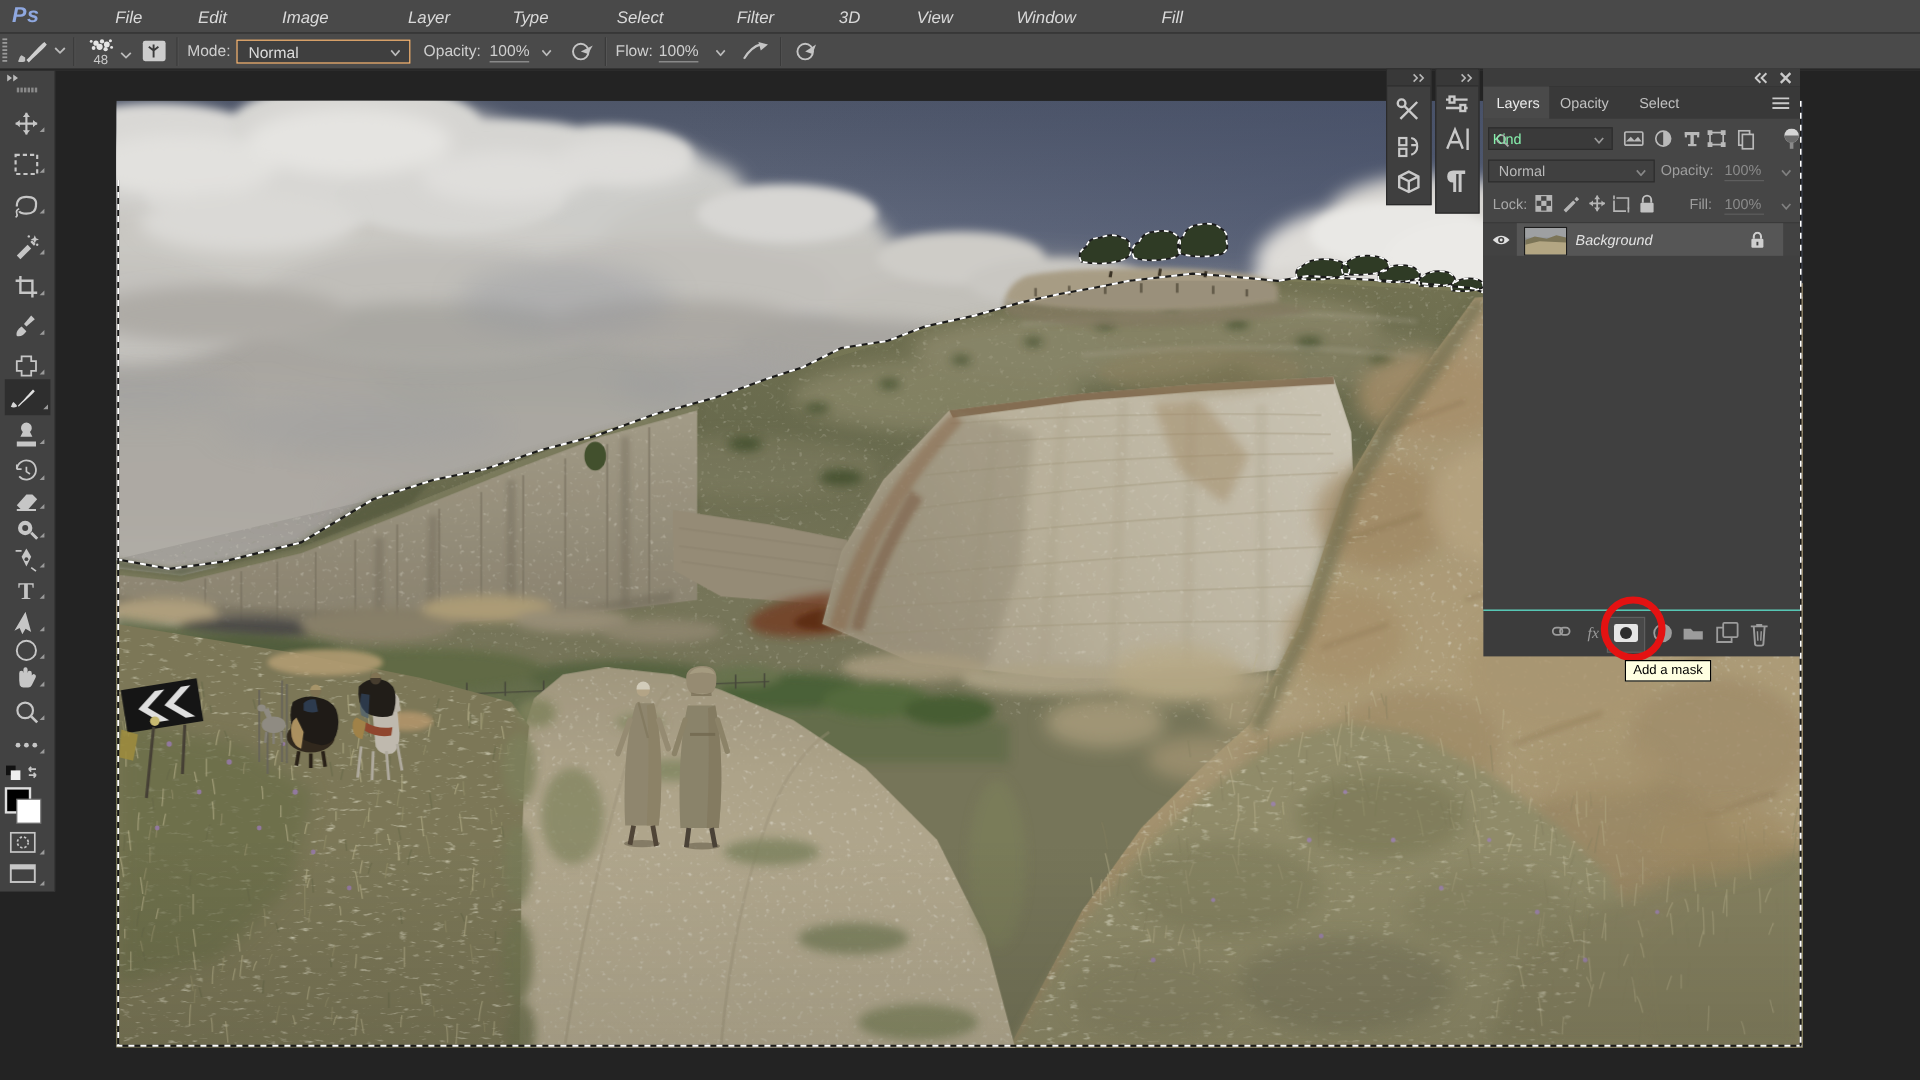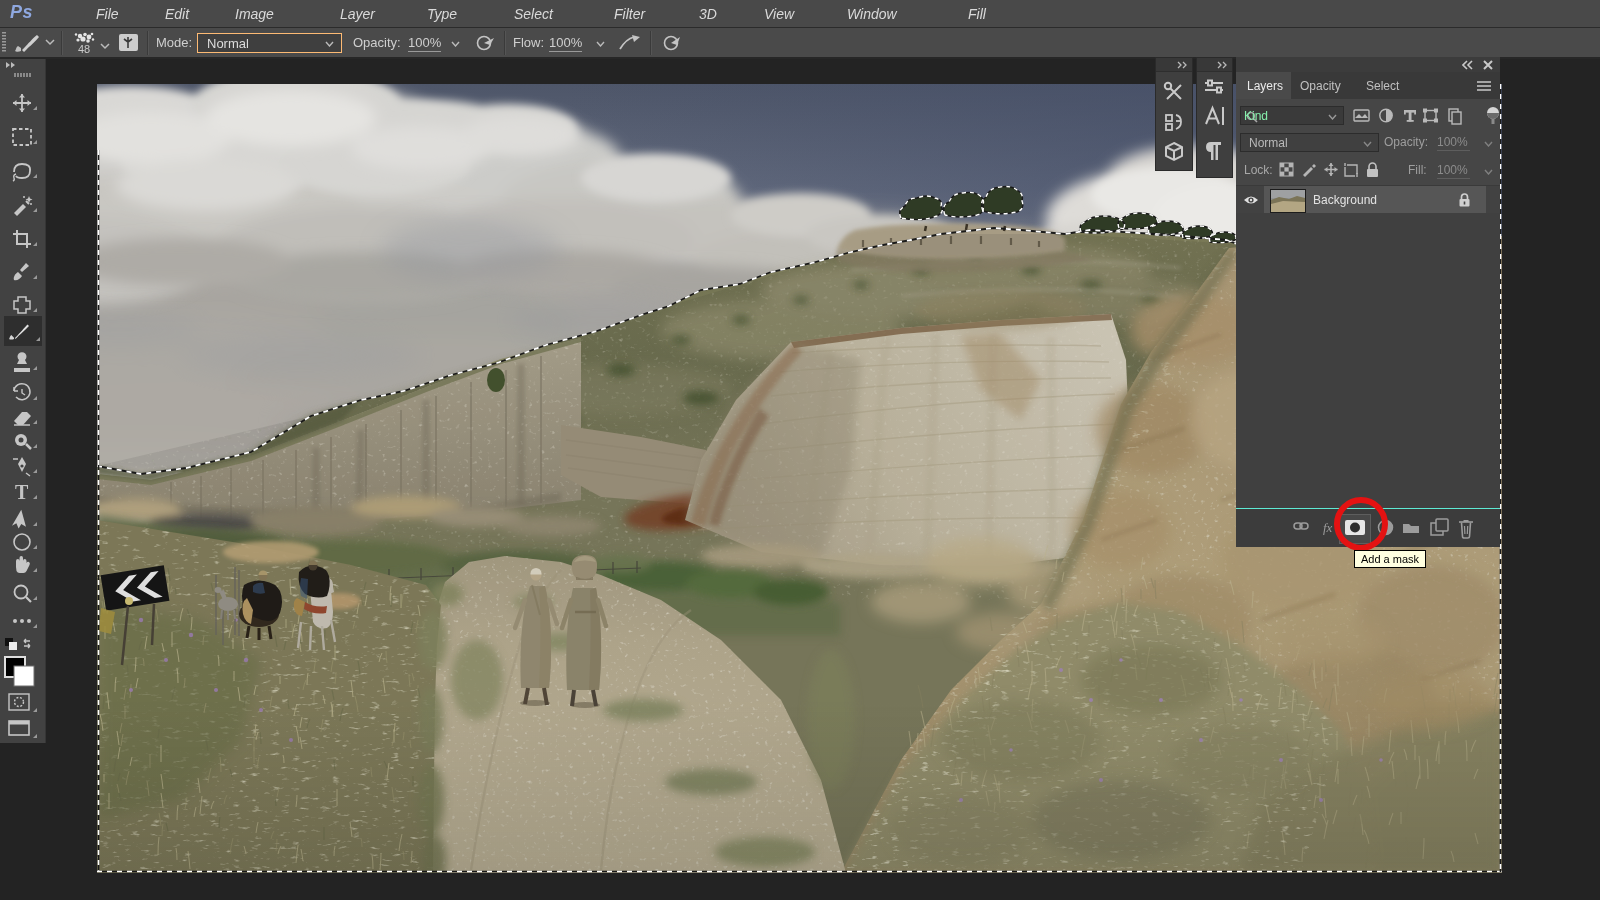--- a/index.html
+++ b/index.html
@@ -906,21 +906,21 @@
           <circle cx="8" cy="6" r="1.2" fill="#e0e0e0"></circle>
         </svg>
       <div class="abs" style="left:34px;top:3px;width:34px;height:22px;background:#888;border:1px solid #1c1c1c">
         <svg width="34" height="22" viewBox="0 0 34 22">
             <rect width="34" height="22" fill="#8f9295"></rect>
             <rect y="0" width="34" height="8" fill="#9ea0a2"></rect>
             <path d="M0,10 l8,-3 10,2 8,-3 8,2 v14 h-34z" fill="#7b7457"></path>
             <path d="M0,14 l12,-3 22,1 v10 h-34z" fill="#b3a683"></path>
           </svg>
       </div>
-      <span class="ptxt" style="left:77px;top:7px;color:#e2e2e2;">Background</span>
+      <span class="ptxt" style="left:77px;top:7px;color:#e2e2e2;font-style:italic">Background</span>
       <svg class="abs" style="left:222px;top:7px" width="13" height="14" viewBox="0 0 13 14">
           <rect x="1.5" y="6" width="10" height="7.5" rx="1" fill="#cfcfcf"></rect>
           <path d="M3.5,6 V4 a3,3 0 0 1 6,0 v2" stroke="#cfcfcf" stroke-width="1.7" fill="none"></path>
           <rect x="5.7" y="8.5" width="1.6" height="3" fill="#424242"></rect>
         </svg>
     </div>
     <div class="abs" style="left:0;top:114px;width:264px;height:295px;background:#404040"></div>
   </div>
 
   <div class="abs" style="left:0;top:451px;width:264px;height:38px;background:#3c3c3c;border-top:1px solid #5eead4">

